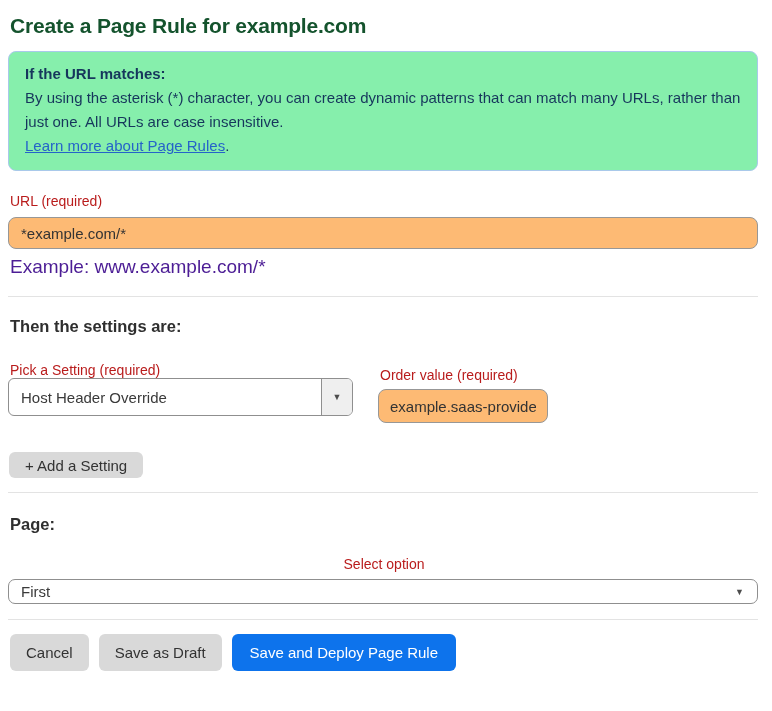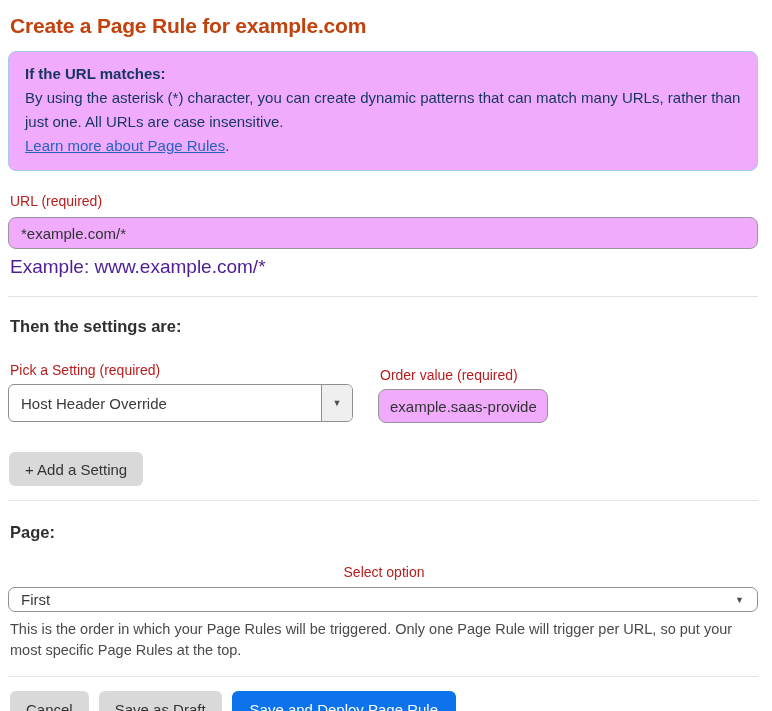--- a/index.html
+++ b/index.html
@@ -9,28 +9,28 @@
     height: 711px;
     font-family: "Liberation Sans", "DejaVu Sans", sans-serif;
     color: #363636;
     overflow: hidden;
   }
   .container { padding: 8px 14px 0 8px; width: 772px; }
 
   .page-title {
     font-size: 21px;
     font-weight: 700;
-    color: #c2410c;
+    color: #14532d;
     margin: 6px 0 0 2px;
     letter-spacing: -0.2px;
   }
 
   .info-panel {
     margin-top: 13px;
-    background: #f0abfc;
+    background: #86efac;
     border: 1px solid #a9c9ea;
     border-radius: 8px;
     padding: 10px 16px 12px 16px;
     color: #16365c;
     font-size: 15px;
     line-height: 24px;
   }
   .info-panel .info-heading { font-weight: 700; }
   .info-panel .info-link {
     color: #2563c9;
@@ -45,21 +45,21 @@
     color: #b91c1c;
     margin-left: 2px;
   }
   .lbl-url { margin-top: 22px; }
 
   .text-input {
     display: block;
     font-family: "Liberation Sans", "DejaVu Sans", sans-serif;
     font-size: 15px;
     color: #333333;
-    background: #f0abfc;
+    background: #fdba74;
     border: 1px solid #979797;
     border-radius: 8px;
     outline: none;
   }
   .url-input {
     width: 100%;
     height: 32px;
     margin-top: 8px;
     padding: 0 12px;
   }
@@ -82,21 +82,21 @@
     margin-left: 2px;
   }
   .h-settings { margin-top: 20px; }
   .h-order { margin-top: 22px; }
 
   .settings-row { display: flex; margin-top: 26px; }
   .settings-col-1 { width: 345px; }
   .settings-col-2 { margin-left: 25px; width: 170px; padding-top: 5px; }
 
   .select-box {
-    margin-top: 6px;
+    margin-top: 0;
     height: 38px;
     background: #ffffff;
     border: 1px solid #8f8f8f;
     border-radius: 6px;
     display: flex;
     align-items: stretch;
     cursor: pointer;
     overflow: hidden;
   }
   .select-box .select-value {
@@ -132,21 +132,21 @@
     font-family: "Liberation Sans", "DejaVu Sans", sans-serif;
     font-size: 15px;
     border: none;
     border-radius: 6px;
     cursor: pointer;
     padding: 0 16px;
     height: 35px;
     color: #333333;
     background: #d9d9d9;
   }
-  .add-setting-btn { margin-top: 29px; margin-left: 1px; height: 34px; }
+  .add-setting-btn { margin-top: 29px; margin-left: 1px; height: 26px; }
 
   .lbl-select-option { margin-top: 22px; text-align: center; }
 
   .order-select {
     position: relative;
     margin-top: 7px;
     height: 25px;
     background: #ffffff;
     border: 1px solid #8f8f8f;
     border-radius: 7px;
@@ -222,21 +222,20 @@
 
   <hr class="divider div-2">
 
   <div class="section-heading h-order">Page:</div>
 
   <label class="field-label lbl-select-option">Select option</label>
   <div class="order-select">
     <span>First</span>
     <span class="tri">▼</span>
   </div>
-  <div class="order-help">This is the order in which your Page Rules will be triggered. Only one Page Rule will trigger per URL, so put your most specific Page Rules at the top.</div>
 
   <hr class="divider div-3">
 
   <div class="footer-row">
     <button class="btn">Cancel</button>
     <button class="btn">Save as Draft</button>
     <button class="btn btn-primary">Save and Deploy Page Rule</button>
   </div>
 
 </div>

